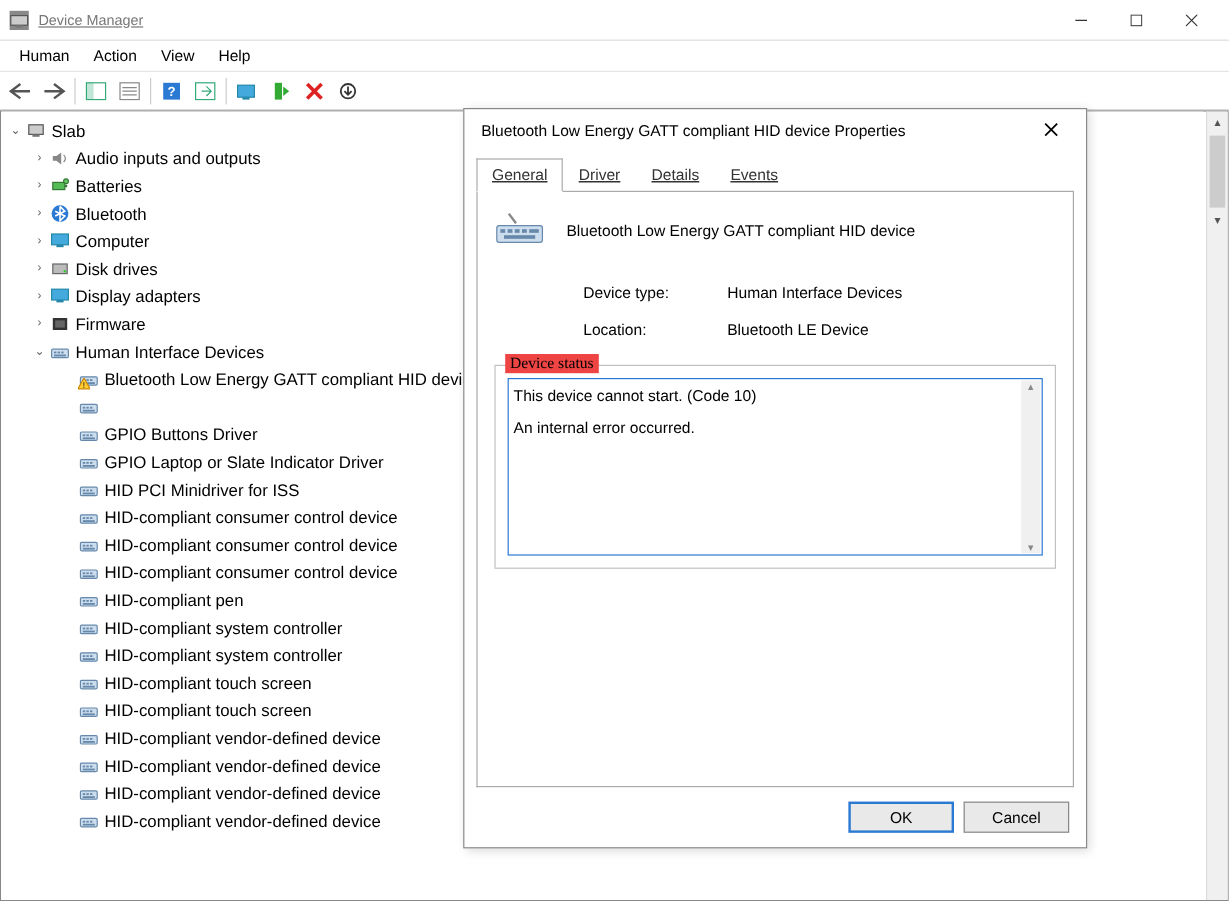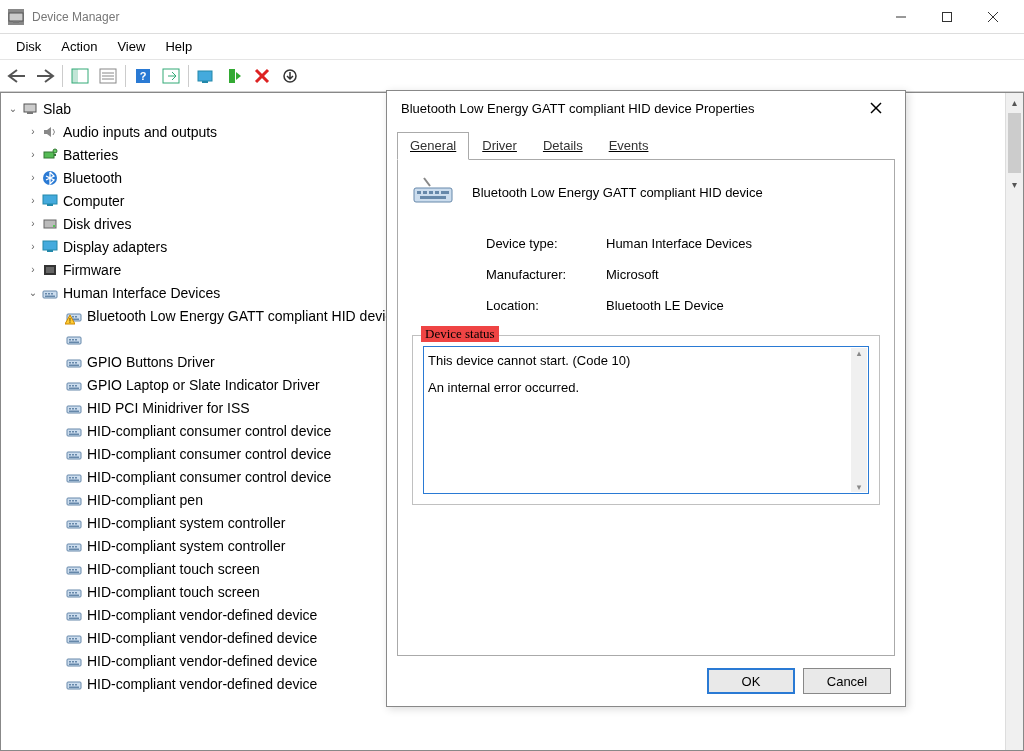--- a/index.html
+++ b/index.html
@@ -1,21 +1,21 @@
 <!DOCTYPE html>
 <html><head>
 <meta charset="utf-8">
 <style>
 * { box-sizing: border-box; margin: 0; padding: 0; font-family: "Segoe UI", Tahoma, sans-serif; }
 body { background: #fff; width: 1024px; height: 751px; overflow: hidden; position: relative; }
 
 
 .titlebar { height: 34px; display: flex; align-items: center; padding: 0 8px; border-bottom: 1px solid #ddd; color: #555; }
 .titlebar .app-icon { width: 16px; height: 16px; margin-right: 8px; background: #888; }
-.titlebar .title { font-size: 12px; color: #777; }
+.titlebar .title { font-size: 12px; color: #777; text-decoration: underline; }
 .titlebar .spacer { flex: 1; }
 .winbtn { width: 46px; height: 30px; display: flex; align-items: center; justify-content: center; }
 .winbtn svg { width: 10px; height: 10px; }
 
 
 .menubar { height: 26px; display: flex; align-items: center; padding: 0 6px; border-bottom: 1px solid #e5e5e5; font-size: 13px; }
 .menubar .menuitem { padding: 2px 10px; }
 
 
 .toolbar { height: 32px; display: flex; align-items: center; padding: 0 4px; border-bottom: 1px solid #d0d0d0; gap: 2px; }
@@ -83,21 +83,21 @@
     </div>
   <div class="winbtn">
       <svg viewBox="0 0 10 10">
         <line x1="0" y1="0" x2="10" y2="10" stroke="#333"></line>
         <line x1="10" y1="0" x2="0" y2="10" stroke="#333"></line>
       </svg>
     </div>
 </div>
 
 <div class="menubar">
-  <div class="menuitem">Disk</div>
+  <div class="menuitem">Human</div>
   <div class="menuitem">Action</div>
   <div class="menuitem">View</div>
   <div class="menuitem">Help</div>
 </div>
 
 <div class="toolbar">
   <div class="tbtn">
       <svg width="20" height="16" viewBox="0 0 20 16">
         <path d="M10 2 L2 8 L10 14 M2 8 H18" fill="none" stroke="#555" stroke-width="2"></path>
       </svg>
@@ -523,24 +523,20 @@
               <rect x="29" y="15" width="8" height="3" fill="#68a"></rect>
               <rect x="8" y="20" width="26" height="3" fill="#68a"></rect>
               <path d="M12 2 L18 10" stroke="#888" stroke-width="2"></path>
             </svg>
         </div>
         <div>Bluetooth Low Energy GATT compliant HID device</div>
       </div>
       <div class="proprow">
         <div class="plabel">Device type:</div>
         <div>Human Interface Devices</div>
-      </div>
-      <div class="proprow">
-        <div class="plabel">Manufacturer:</div>
-        <div>Microsoft</div>
       </div>
       <div class="proprow">
         <div class="plabel">Location:</div>
         <div>Bluetooth LE Device</div>
       </div>
       <div class="fieldset">
         <div class="legend">Device status</div>
         <div class="statusbox">
           <div>This device cannot start. (Code 10)</div>
           <div style="height:12px"></div>

